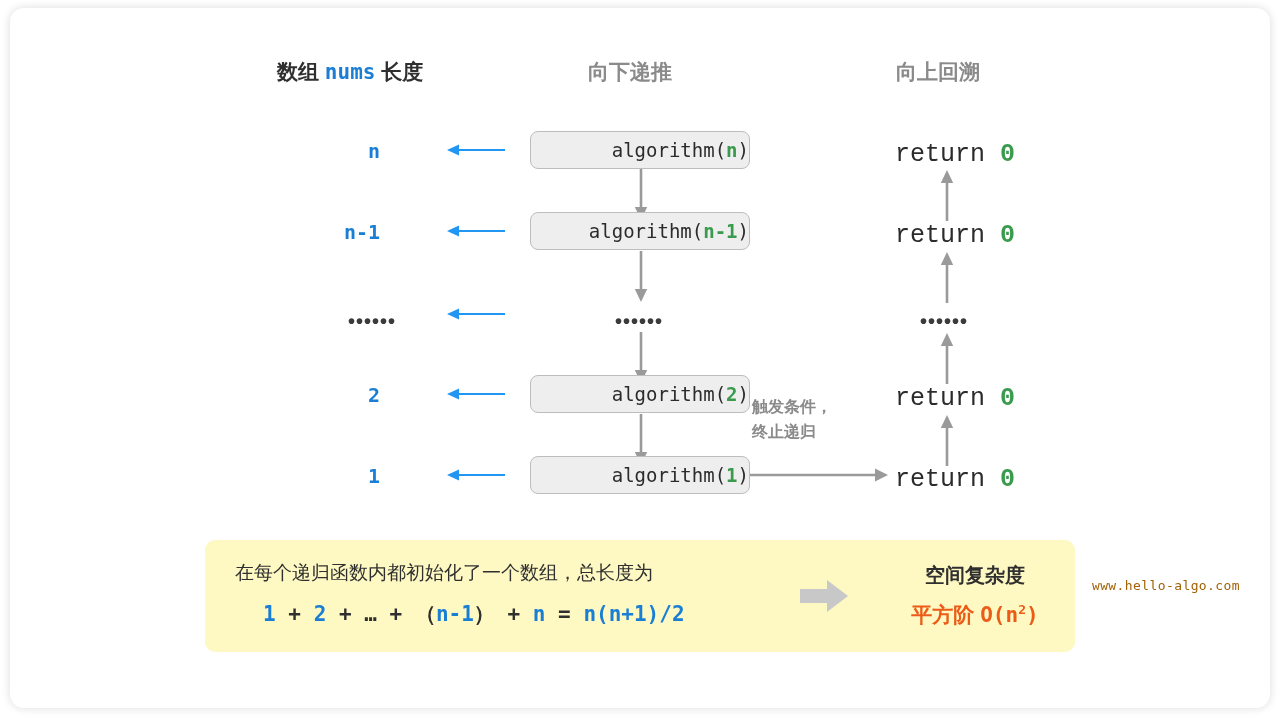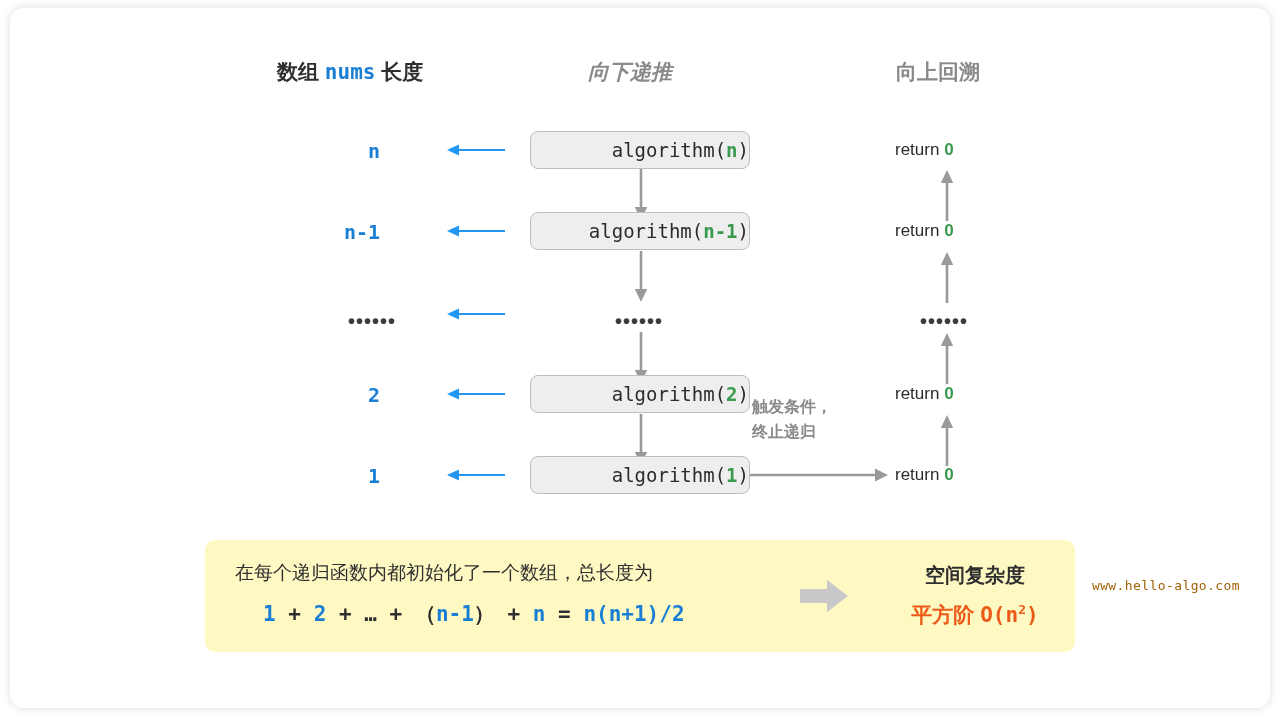--- a/index.html
+++ b/index.html
@@ -76,22 +76,22 @@
     font-family: "DejaVu Sans Mono", "Liberation Mono", monospace;
     font-size: 19px;
     color: #2b2b2b;
     white-space: nowrap;
   }
   .callbox .arg { color: #3a9b4e; font-weight: bold; }
 
   
   .ret {
     position: absolute;
-    font-family: Liberation Sans, sans-serif;
-    font-size: 17px;
+    font-family: Liberation Mono, monospace;
+    font-size: 25px;
     color: #2b2b2b;
     white-space: nowrap;
   }
   .ret .zero { color: #3a9b4e; font-weight: bold; }
 
   
   .gray-arrow { position: absolute; }
 
   
   .trigger {
@@ -178,21 +178,21 @@
 
 <div id="canvas">
   <div id="card"></div>
 
   <div class="hdr hdr-dark" style="left:277px; top:58px;">
     <span>数组</span>
     <span class="hdr-blue">nums</span>
     <span>长度</span>
   </div>
 
-  <div class="hdr hdr-gray" style="left:588px; top:58px;font-style:italic;">向下递推</div>
+  <div class="hdr hdr-gray" style="left:588px; top:58px;">向下递推</div>
   <div class="hdr hdr-gray" style="left:896px; top:58px;">向上回溯</div>
 
   <div class="len" style="left:300px; top:139px;">n</div>
   <div class="blue-arrow" style="left:445px; top:141px;">
     <svg width="62" height="18" viewBox="0 0 62 18">
       <line x1="60" y1="9" x2="10" y2="9" stroke="#2196f3" stroke-width="2.2"></line>
       <path d="M2,9 L14,3.6 L14,14.4 Z" fill="#2196f3"></path>
     </svg>
   </div>
   <div class="callbox" style="left:530px; top:131px; width:220px;">

